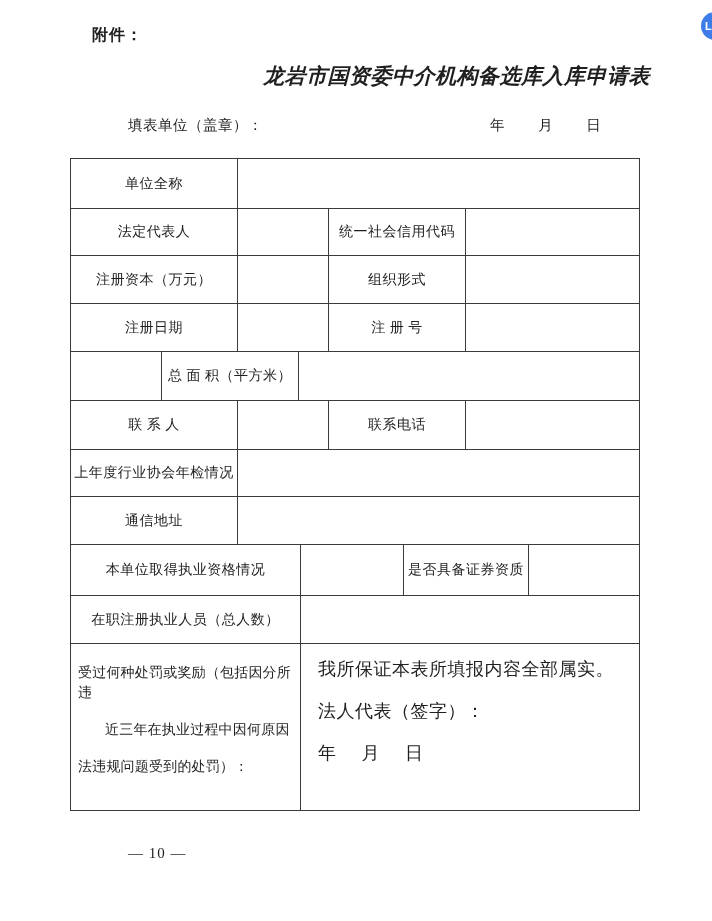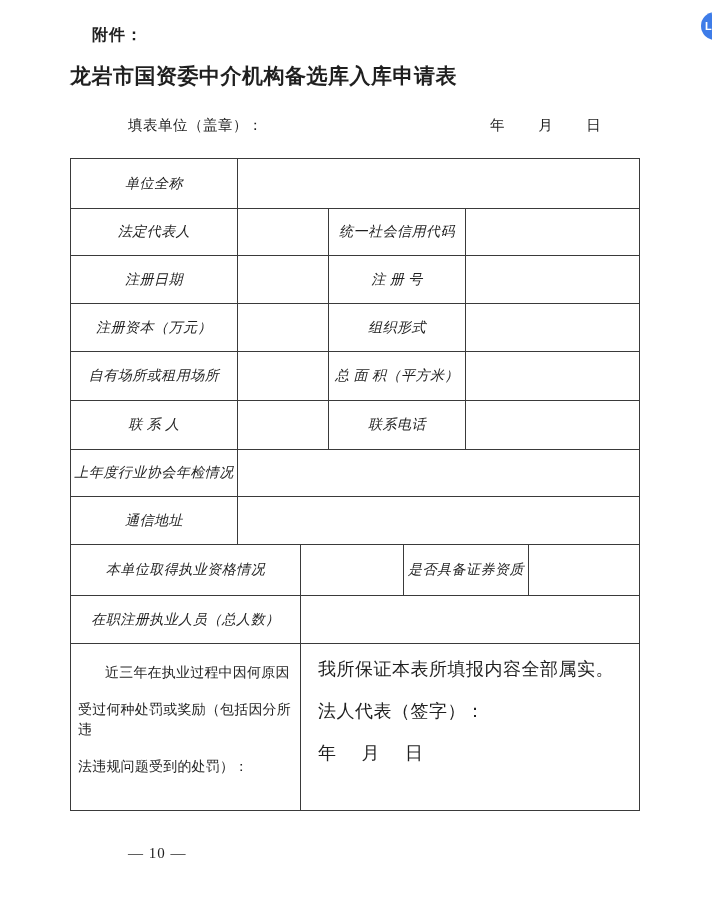--- a/index.html
+++ b/index.html
@@ -9,21 +9,21 @@
     color:#1f1f1f;
   }
   .page{position:relative;width:712px;height:921px;background:#ffffff;overflow:hidden;border-radius:15px;}
 
   .attachment{
     position:absolute;left:92px;top:25px;
     font-size:16px;font-weight:bold;letter-spacing:1px;
   }
   .doc-title{
     position:absolute;left:70px;top:62px;width:580px;
-    text-align:left;font-size:21px;font-weight:bold;letter-spacing:0.5px;
+    text-align:right;font-size:21px;font-weight:bold;letter-spacing:0.5px;font-style:italic;
   }
   .meta-unit{
     position:absolute;left:128px;top:116px;
     font-size:14.5px;letter-spacing:0.5px;
   }
   .meta-date{
     position:absolute;left:490px;top:116px;
     font-size:14.5px;word-spacing:30px;white-space:pre;
   }
 
@@ -33,21 +33,20 @@
     display:flex;flex-direction:column;
   }
   .row{display:flex;border-bottom:1px solid #3a3a3a;box-sizing:border-box;flex-shrink:0;}
   .row.last{border-bottom:none;flex:1;}
   .h51{height:50px}.h48{height:47px}.h49{height:48px}.h50{height:49px}.h52{height:51px}
   .cell{
     border-right:1px solid #3a3a3a;box-sizing:border-box;
     display:flex;align-items:center;justify-content:center;
     text-align:center;font-size:14px;letter-spacing:0.5px;line-height:18px;
     padding:0 2px;
-    font-style:italic;
   }
   .cell.end{border-right:none;}
   .w-lbl{width:167px}
   .w-v1{width:91px}
   .w-lbl2{width:137px}
   .grow{flex:1}
   .w-lblwide{width:230px}
   .w-v2{width:103px}
   .w-lbl3{width:125px}
 
@@ -97,35 +96,34 @@
     </div>
 
     <div class="row h48">
       <div class="cell w-lbl">法定代表人</div>
       <div class="cell w-v1"></div>
       <div class="cell w-lbl2">统一社会信用代码</div>
       <div class="cell grow end"></div>
     </div>
 
     <div class="row h49">
+      <div class="cell w-lbl">注册资本（万元）</div>
+      <div class="cell w-v1"></div>
+      <div class="cell w-lbl2">组织形式</div>
+      <div class="cell grow end"></div>
+    </div>
+
+    <div class="row h49">
       <div class="cell w-lbl">注册日期</div>
       <div class="cell w-v1"></div>
       <div class="cell w-lbl2">注 册 号</div>
       <div class="cell grow end"></div>
     </div>
 
-    <div class="row h49">
-      <div class="cell w-lbl">注册资本（万元）</div>
-      <div class="cell w-v1"></div>
-      <div class="cell w-lbl2">组织形式</div>
-      <div class="cell grow end"></div>
-    </div>
-
     <div class="row h50">
-      <div class="cell w-lbl">自有场所或租用场所</div>
       <div class="cell w-v1"></div>
       <div class="cell w-lbl2">总 面 积（平方米）</div>
       <div class="cell grow end"></div>
     </div>
 
     <div class="row h50">
       <div class="cell w-lbl">联 系 人</div>
       <div class="cell w-v1"></div>
       <div class="cell w-lbl2">联系电话</div>
       <div class="cell grow end"></div>
@@ -148,22 +146,22 @@
       <div class="cell grow end"></div>
     </div>
 
     <div class="row h49">
       <div class="cell w-lblwide">在职注册执业人员（总人数）</div>
       <div class="cell grow end"></div>
     </div>
 
     <div class="row last">
       <div class="penalty-cell">
+        <div class="ln">受过何种处罚或奖励（包括因分所违</div>
         <div class="ln indent">近三年在执业过程中因何原因</div>
-        <div class="ln">受过何种处罚或奖励（包括因分所违</div>
         <div class="ln">法违规问题受到的处罚）：</div>
       </div>
       <div class="decl-cell">
         <div class="ln">我所保证本表所填报内容全部属实。</div>
         <div class="ln">法人代表（签字）：</div>
         <div class="ln date">年 月 日</div>
       </div>
     </div>
 
   </div>

